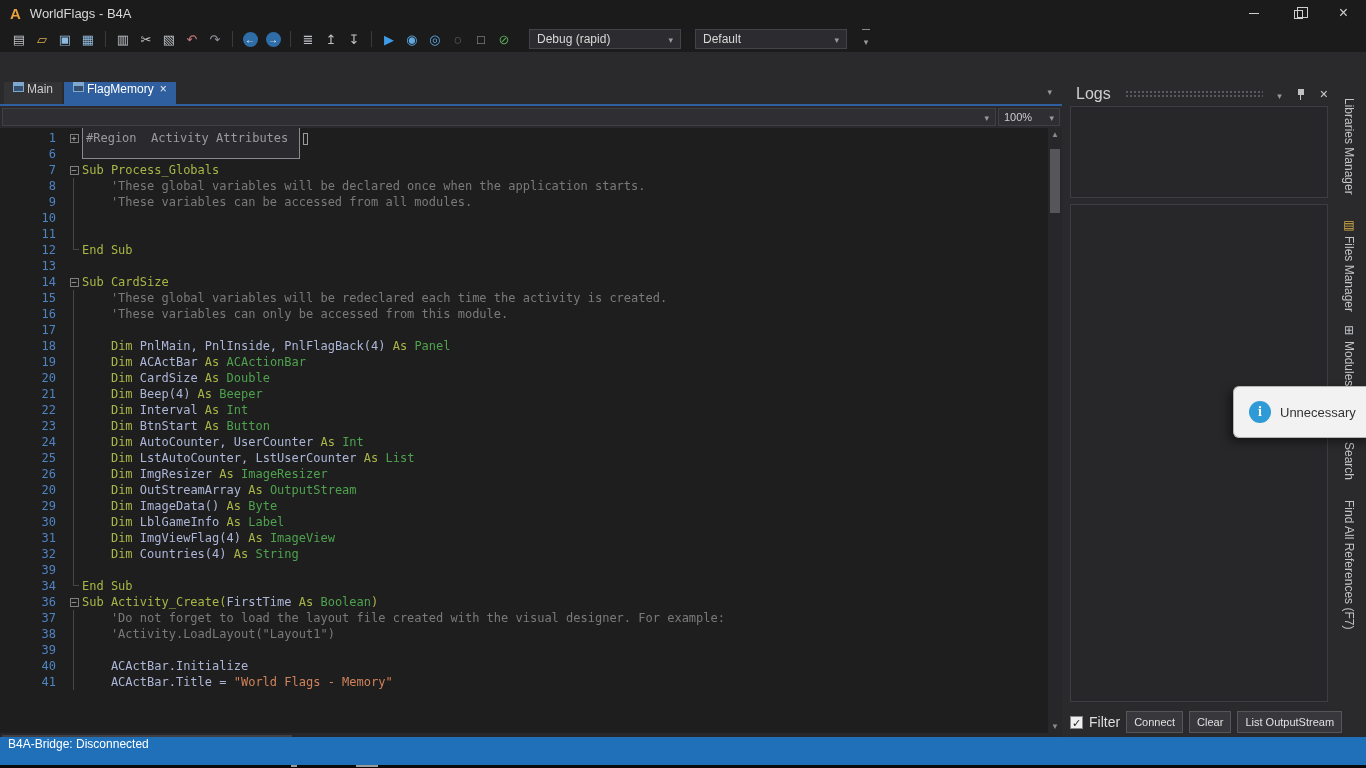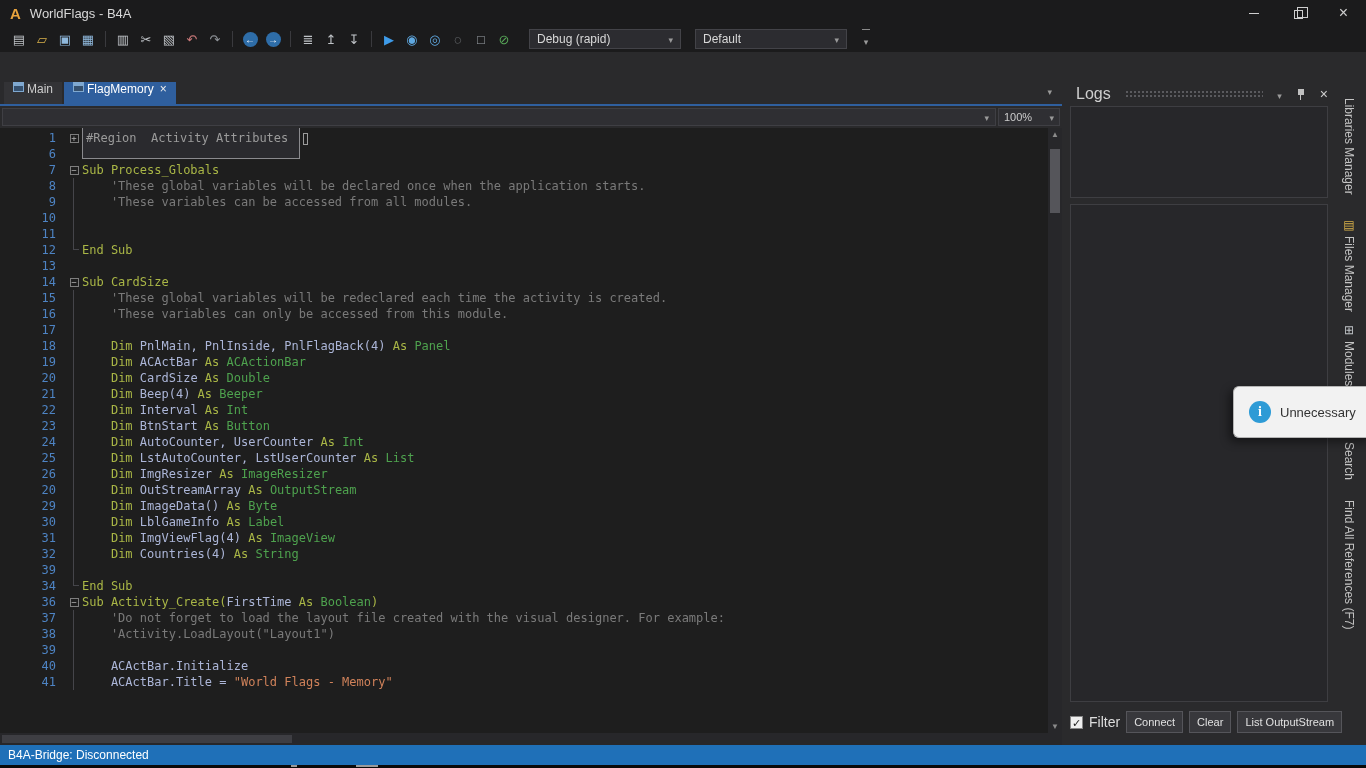--- a/index.html
+++ b/index.html
@@ -94,21 +94,21 @@
   .side-item:nth-child(3){margin-top:12px}
   .side-item:nth-child(4){margin-top:56px}
   .side-item:nth-child(5){margin-top:20px}
 
   
   .tooltip{position:absolute;left:1233px;top:386px;width:140px;height:52px;background:#F2F2F2;border:1px solid #B5B5B5;border-right:none;border-radius:6px 0 0 6px;box-shadow:-4px 4px 10px rgba(0,0,0,0.45);display:flex;align-items:center;gap:9px;padding-left:15px;z-index:10;overflow:hidden}
   .info-icon{width:22px;height:22px;border-radius:50%;background:#2E9BD6;color:#FFFFFF;font-family:"Liberation Serif",serif;font-weight:bold;font-size:14px;line-height:22px;text-align:center;flex:none}
   .tooltip-text{color:#333333;font-size:13px;white-space:nowrap}
 
   
-  .statusbar{position:absolute;left:0;right:0;bottom:3px;height:20px;background:#1F70B8;color:#FFFFFF;font-size:12px;display:flex;align-items:center;padding-left:8px}
+  .statusbar{position:absolute;left:0;right:0;bottom:3px;height:28px;background:#1F70B8;color:#FFFFFF;font-size:12px;display:flex;padding-left:8px}
   .bottomstrip{position:absolute;left:0;right:0;bottom:0;height:3px;background:#0A0A0A}
   .tbm{position:absolute;bottom:1px;height:2px;background:#9A9A9A}
   .tbm.m1{left:291px;width:6px}
   .tbm.m2{left:356px;width:22px}
 </style>
 </head>
 <body>
 
 <div class="app">
 

